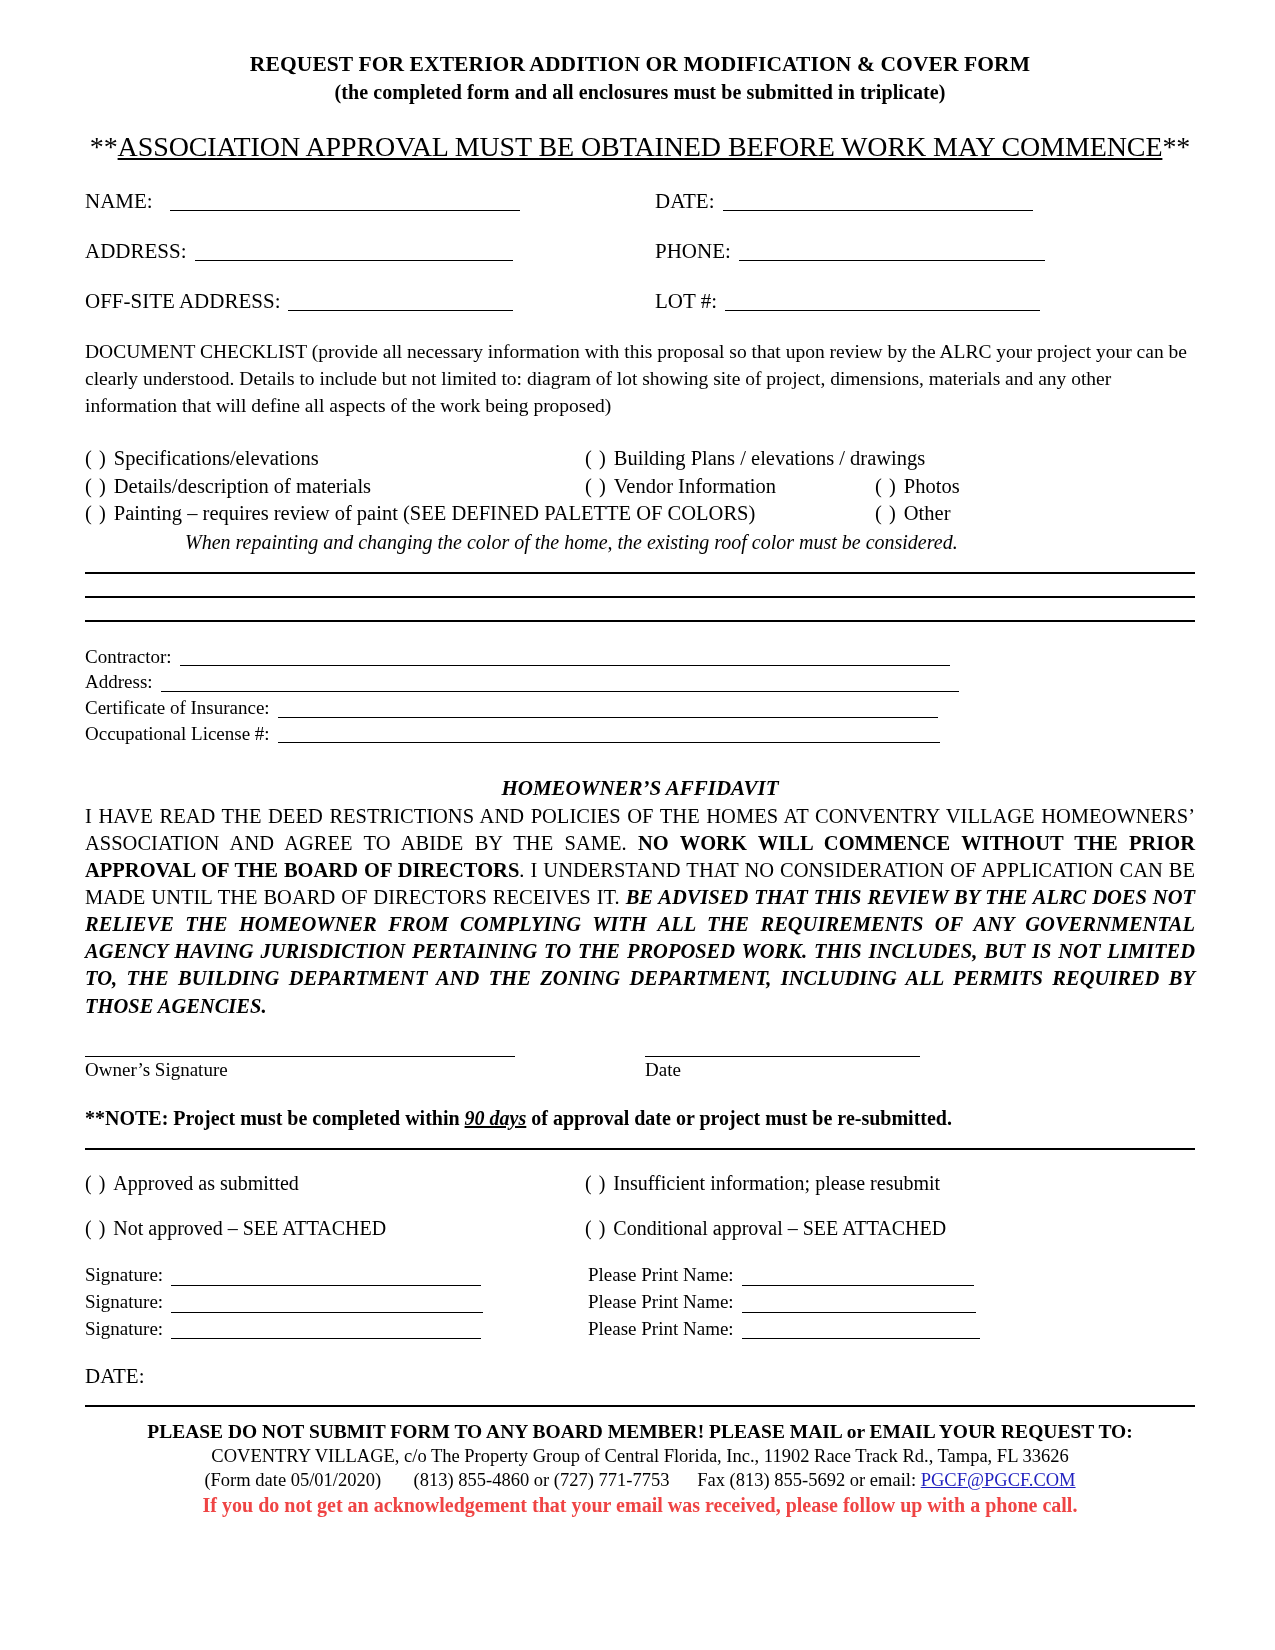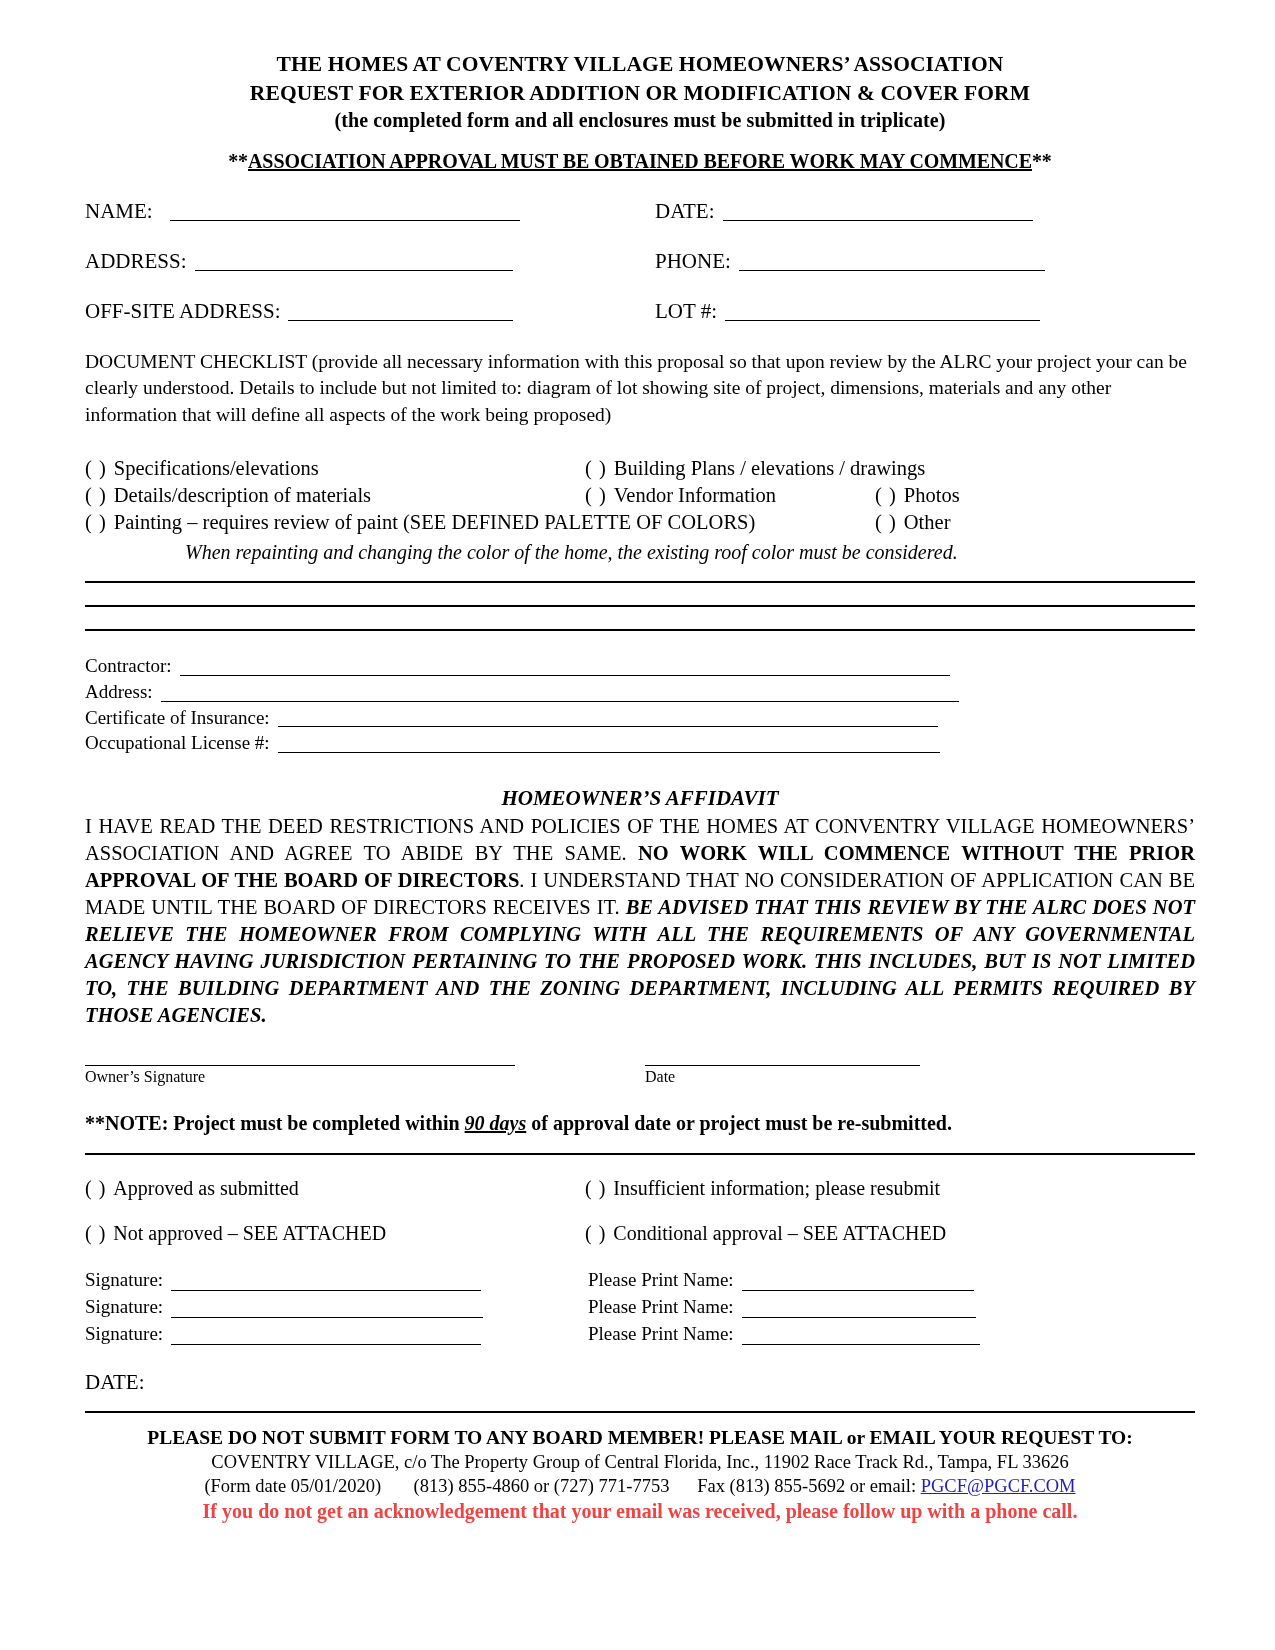--- a/index.html
+++ b/index.html
@@ -28,23 +28,23 @@
     text-align: center;
     font-weight: bold;
     font-size: 21.5px;
     line-height: 1.33;
     letter-spacing: 0.1px;
   }
   .title-line3 { font-size: 20px; }
 
   .approval-banner {
     text-align: center;
-    font-weight: bold;
-    font-size: 20px;
-    margin-top: 16px;
+    font-weight: normal;
+    font-size: 28px;
+    margin-top: 26px;
     letter-spacing: -0.1px;
   }
   .approval-banner .underlined { text-decoration: underline; }
 
   
   .field-grid { margin-top: 26px; }
   .field-row {
     display: flex;
     align-items: flex-end;
     margin-bottom: 25px;
@@ -131,21 +131,21 @@
 
   
   .sig-area { margin-top: 36px; }
   .sig-lines { display: flex; }
   .sig-line {
     border-top: 1.4px solid #000;
     height: 0;
   }
   .sig-labels {
     display: flex;
-    font-size: 16px;
+    font-size: 19px;
     margin-top: 2px;
   }
 
   .note-bold {
     font-weight: bold;
     font-size: 20px;
     margin-top: 26px;
   }
   .note-bold u { text-decoration: underline; }
   .note-bold i { font-style: italic; }
@@ -171,21 +171,20 @@
     font-size: 20px;
     margin-top: 3px;
   }
 </style>
 </head>
 <body>
 
 <div class="page">
 
   <div class="title-block">
-    <div>THE HOMES AT COVENTRY VILLAGE HOMEOWNERS’ ASSOCIATION</div>
     <div>REQUEST FOR EXTERIOR ADDITION OR MODIFICATION &amp; COVER FORM</div>
     <div class="title-line3">(the completed form and all enclosures must be submitted in triplicate)</div>
   </div>
 
   <div class="approval-banner">
     <span>**</span><span class="underlined">ASSOCIATION APPROVAL MUST BE OBTAINED BEFORE WORK MAY COMMENCE</span><span>**</span>
   </div>
 
   <div class="field-grid">
 

